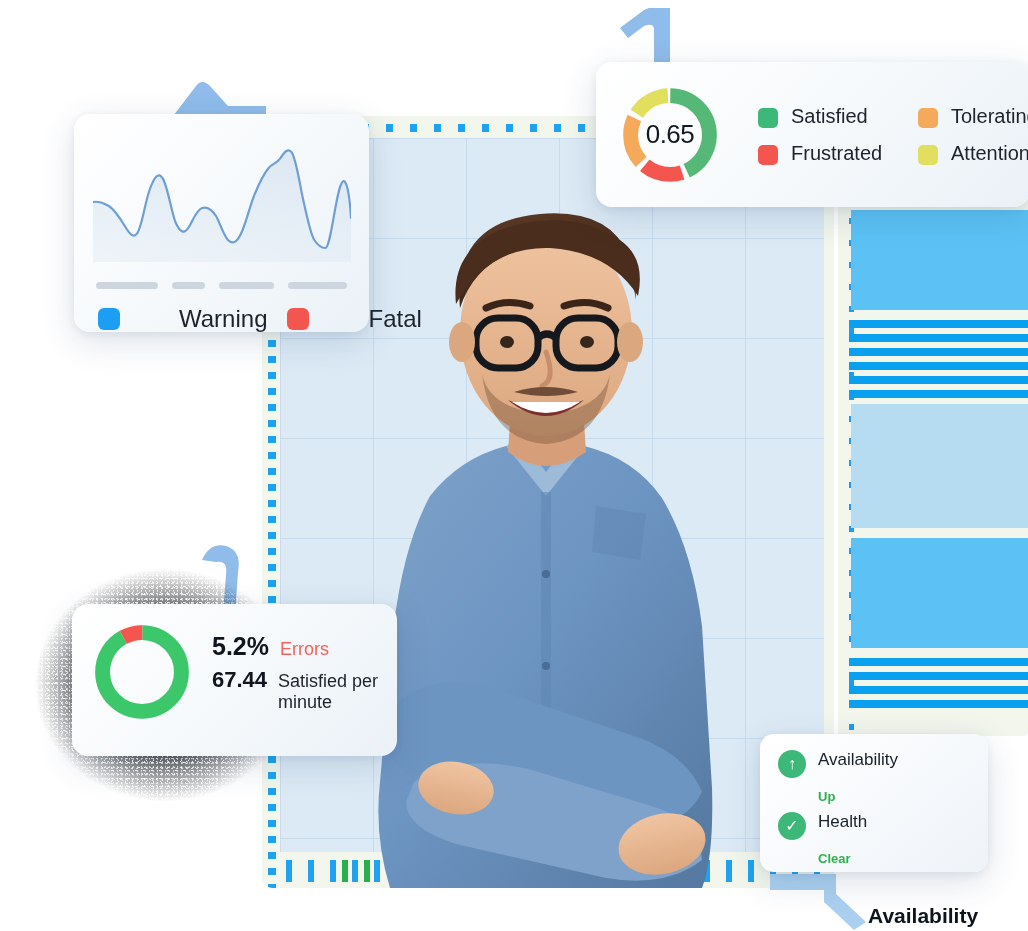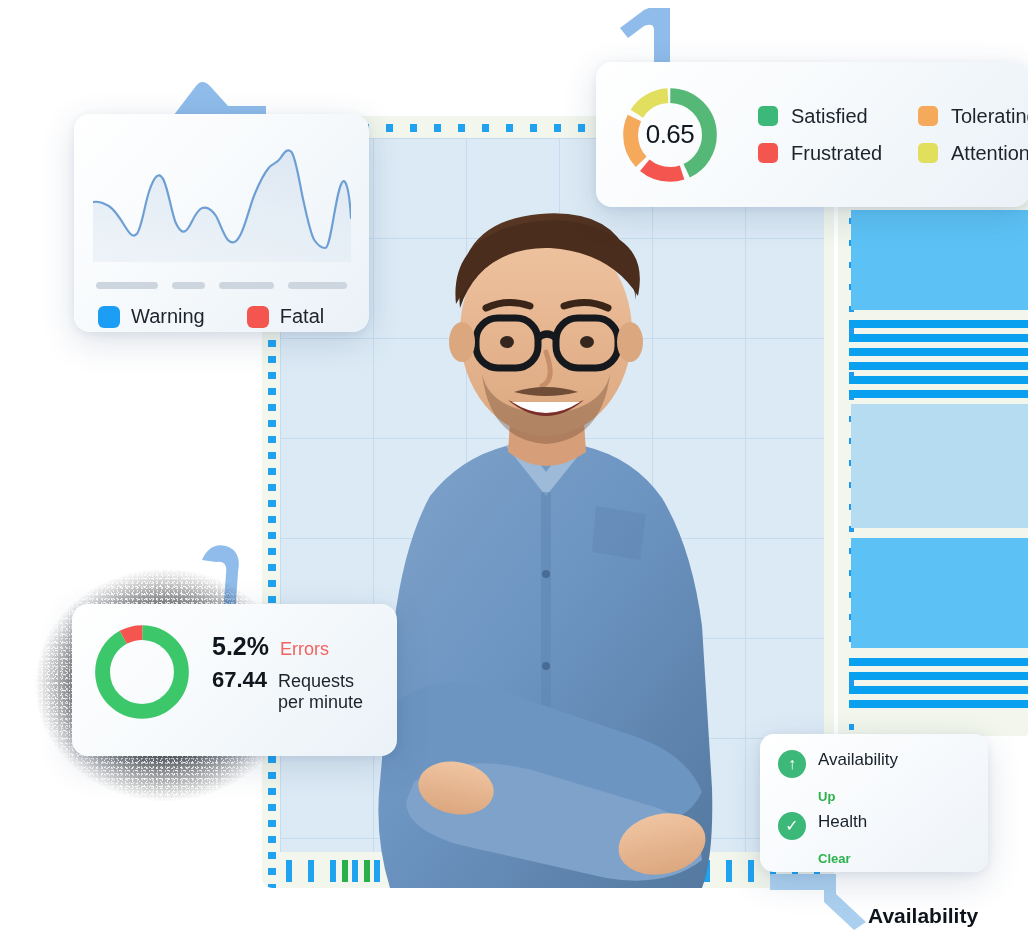--- a/index.html
+++ b/index.html
@@ -109,37 +109,37 @@
 
   
   #card-logs { left: 74px; top: 114px; width: 295px; height: 218px; padding: 14px 18px 0; }
   #logs-chart { position: relative; width: 258px; height: 140px; margin: 2px auto 0; }
   #logs-chart svg { display: block; width: 100%; height: 100%; }
   #logs-skeleton { display: flex; gap: 14px; margin: 12px 4px 0; }
   .skel { height: 7px; border-radius: 4px; background: #cdd6df; }
   #logs-legend { display: flex; align-items: center; gap: 10px; margin: 16px 6px 0; }
   .lg-item { display: flex; align-items: center; gap: 11px; }
   .lg-sw { width: 22px; height: 22px; border-radius: 6px; }
-  .lg-tx { font-size: 20px; color: #1d232b; }
+  .lg-tx { font-size: 24px; color: #1d232b; margin-left: 48px; }
   .lg-gap { width: 22px; }
 
   
   #card-apdex { left: 596px; top: 62px; width: 434px; height: 145px; }
   #apdex-inner { display: flex; align-items: center; height: 100%; padding-left: 22px; }
   #apdex-donut { position: relative; width: 104px; height: 104px; flex: none; }
   #apdex-donut svg { display:block; width:100%; height:100%; }
   #apdex-score {
     position: absolute; inset: 0; display: flex; align-items: center; justify-content: center;
     font-size: 26px; font-weight: 400; color: #111820; letter-spacing: -0.5px; text-align: center;
   }
   #apdex-legend {
     display: grid; grid-template-columns: 160px 160px;
     row-gap: 14px; margin-left: 36px;
   }
-  .ap-item { display: flex; align-items: center; gap: 13px; }
+  .ap-item { display: flex; align-items: flex-end; gap: 13px; }
   .ap-sw { width: 20px; height: 20px; border-radius: 5px; flex: none; }
   .ap-tx { font-size: 20px; color: #1d232b; white-space: nowrap; }
 
   
   #card-errors { left: 72px; top: 604px; width: 325px; height: 152px; }
   #errors-inner { display: flex; align-items: center; height: 100%; padding: 0 16px 16px 18px; }
   #errors-donut { position: relative; width: 104px; height: 104px; flex: none; }
   #errors-donut svg { display: block; width: 100%; height: 100%; }
   #errors-stats { margin-left: 18px; }
   .stat-row { display: flex; align-items: baseline; gap: 11px; margin-bottom: 6px; }
@@ -403,21 +403,21 @@
           <circle cx="21" cy="21" r="15.9155" fill="none" stroke="#f4554f" stroke-width="6" stroke-dasharray="8 92" stroke-dashoffset="-67"></circle>
         </svg>
       </div>
       <div id="errors-stats">
         <div class="stat-row">
           <span class="stat-num big">5.2%</span>
           <span class="stat-lbl err">Errors</span>
         </div>
         <div class="stat-row">
           <span class="stat-num">67.44</span>
-          <span class="stat-lbl" style="max-width:126px">Requests per minute</span>
+          <span class="stat-lbl" style="max-width:126px">Satisfied per minute</span>
         </div>
       </div>
     </div>
   </div>
 
   <div id="card-avail" class="card">
     <div id="avail-inner">
       <div class="av-row">
         <span class="av-ico">↑</span>
         <span class="av-tx">

